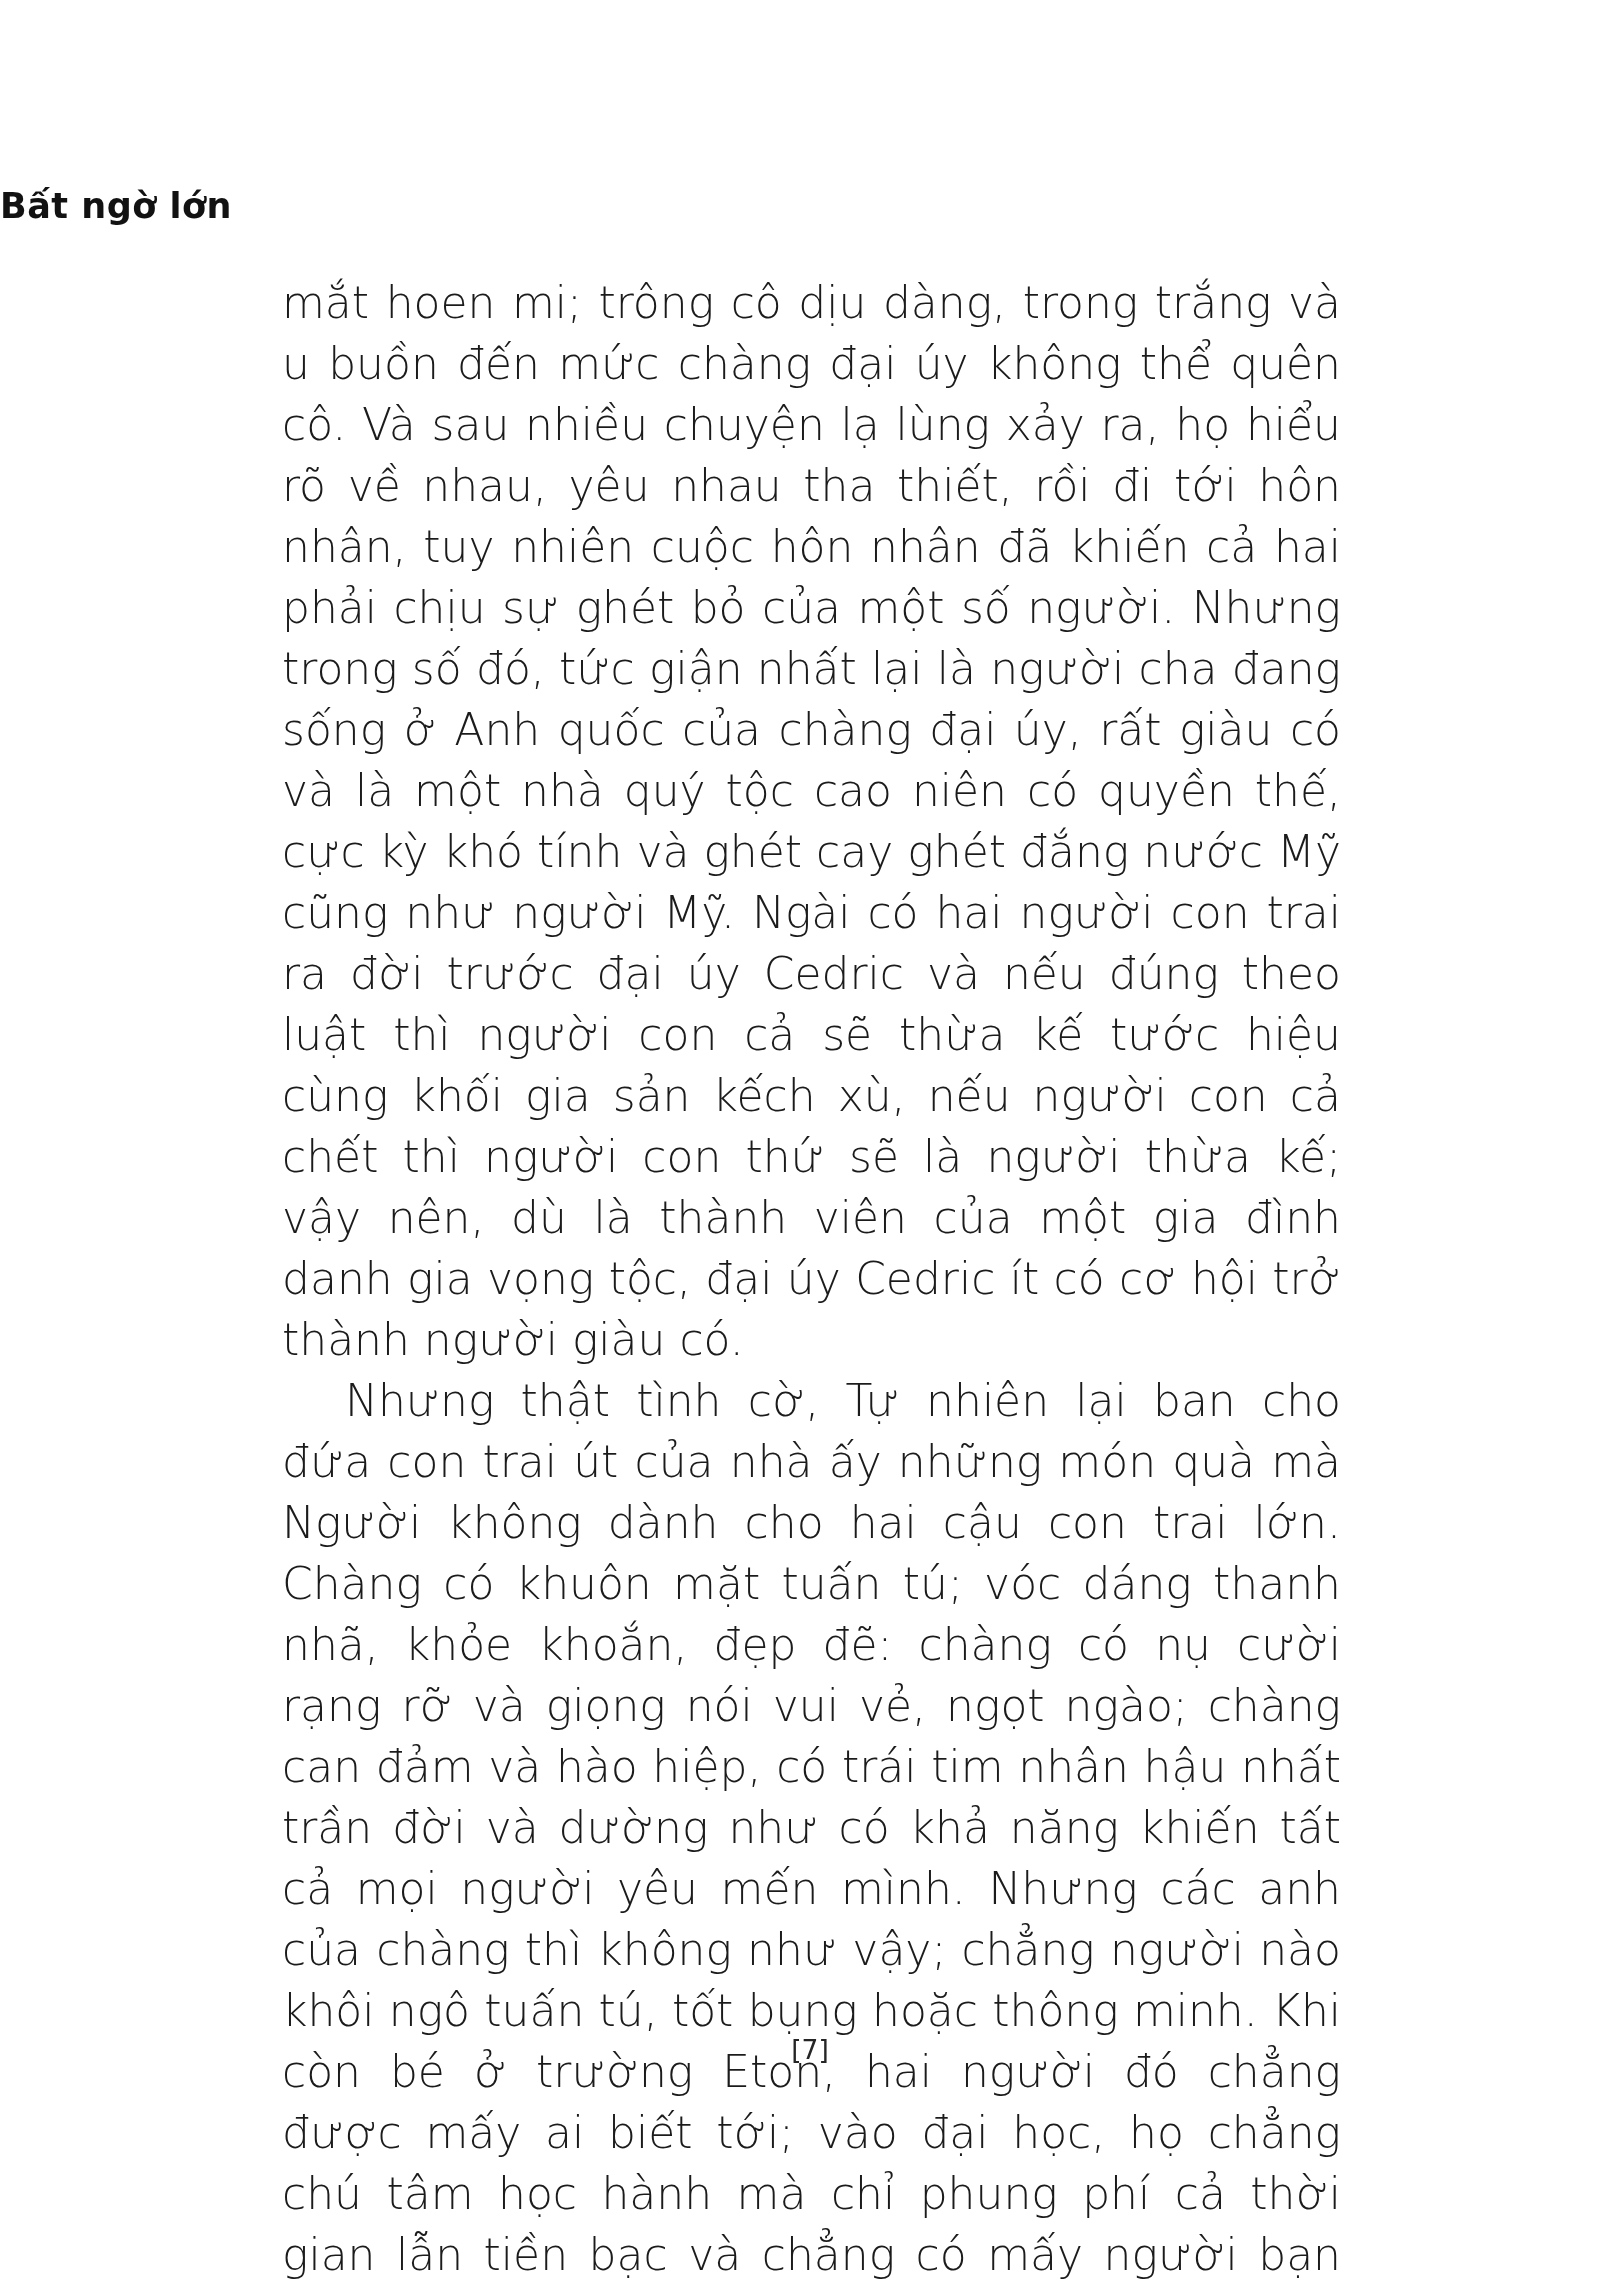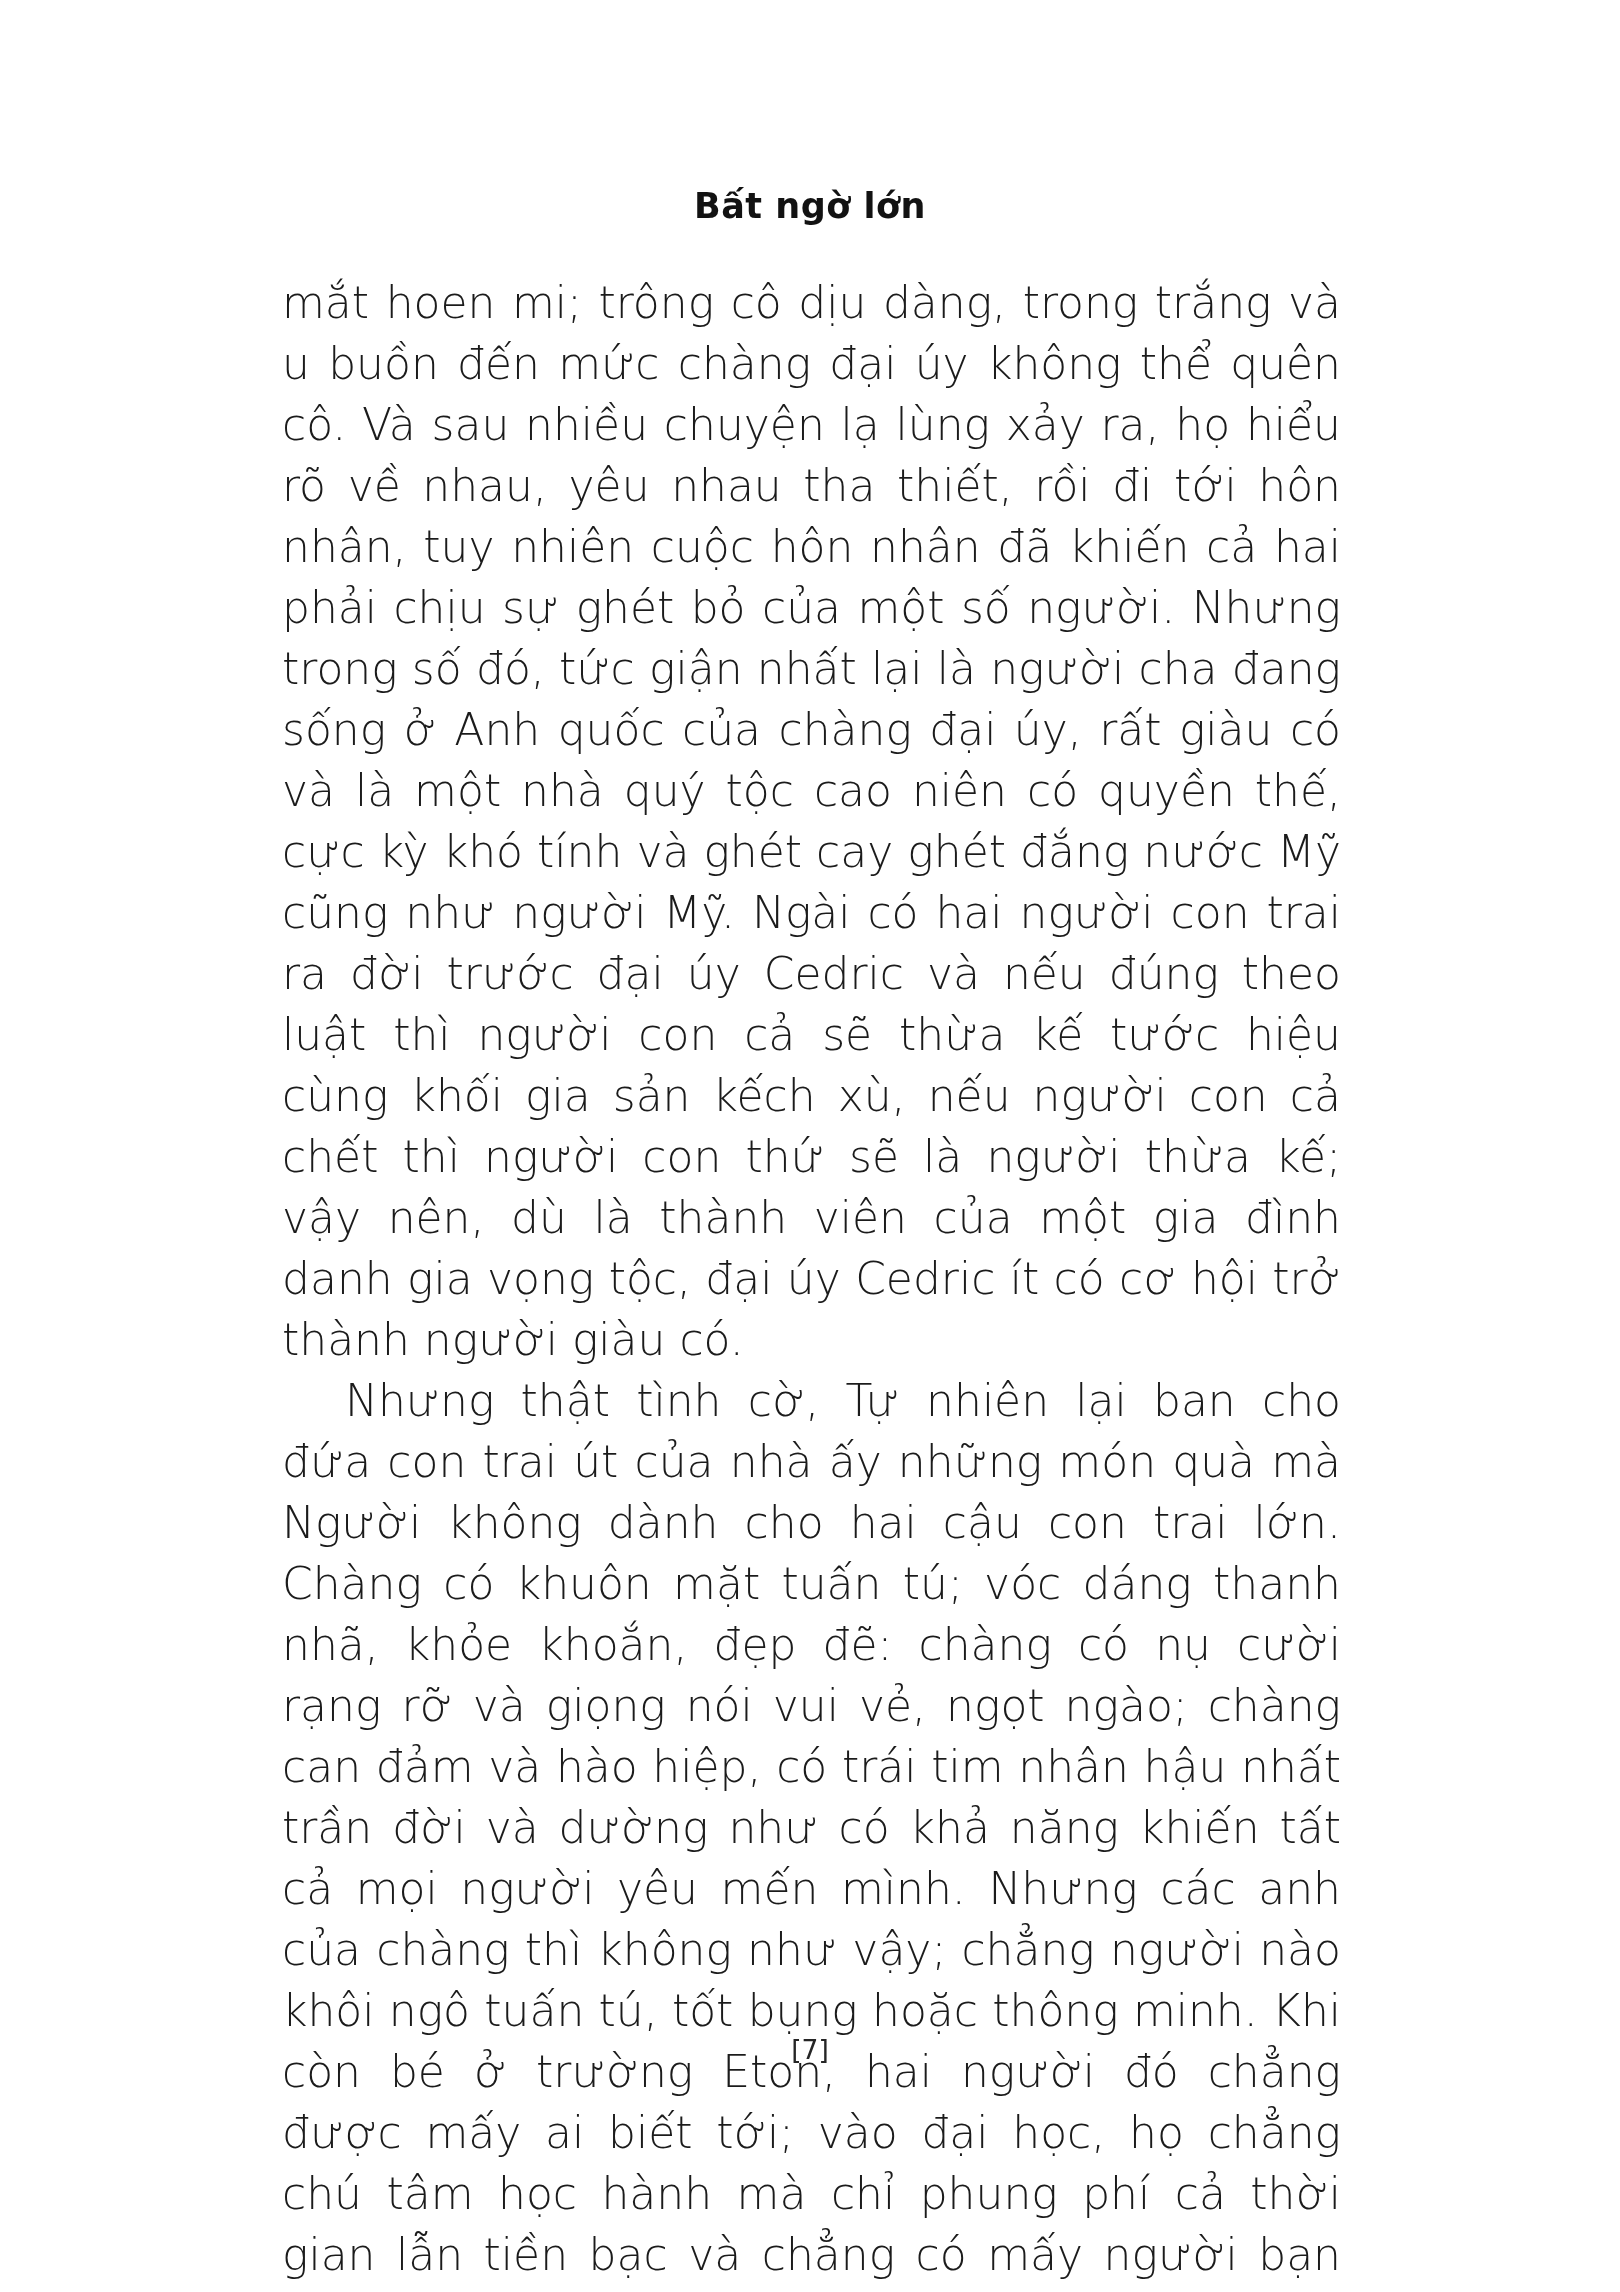--- a/index.html
+++ b/index.html
@@ -21,21 +21,21 @@
     top: 0;
     width: 1620px;
     height: 2293px;
     background: #ffffff;
   }
   .running-head {
     position: absolute;
     top: 186px;
     left: 0;
     width: 1620px;
-    text-align: center;
+    text-align: left;
     font-family: "DejaVu Sans", sans-serif;
     font-size: 35px;
     font-weight: 600;
     letter-spacing: 0.5px;
     color: #121212;
   }
   .body-text {
     position: absolute;
     top: 272px;
     left: 282px;

